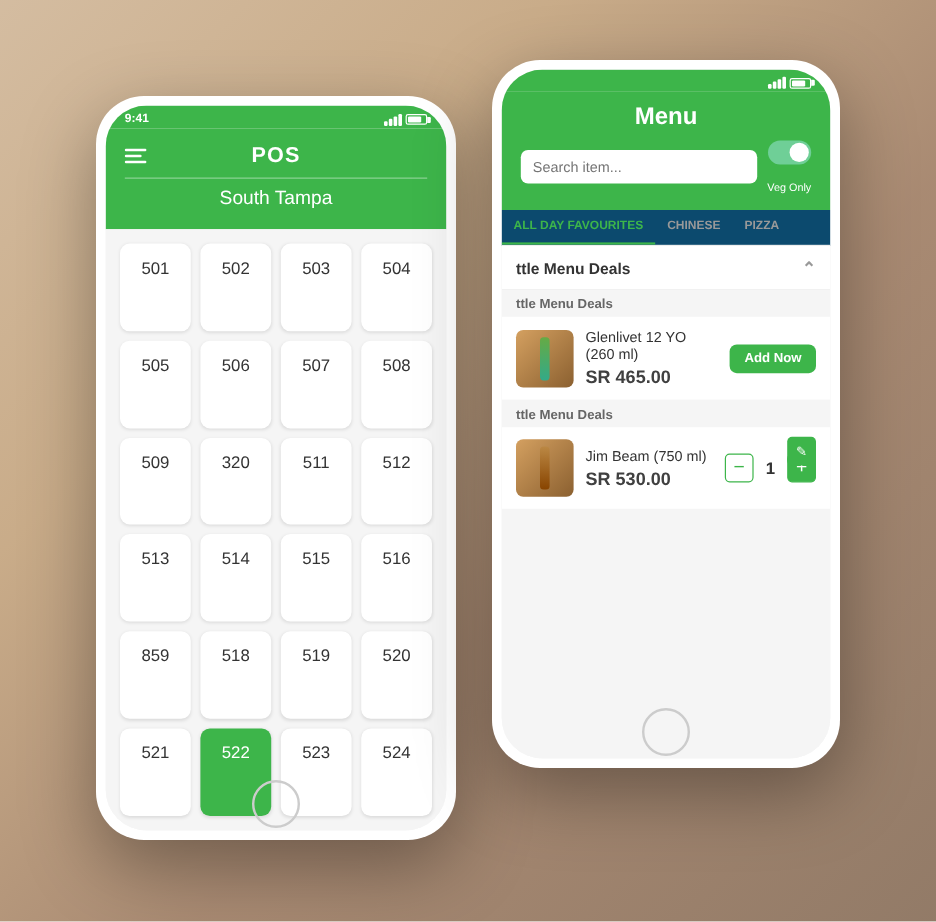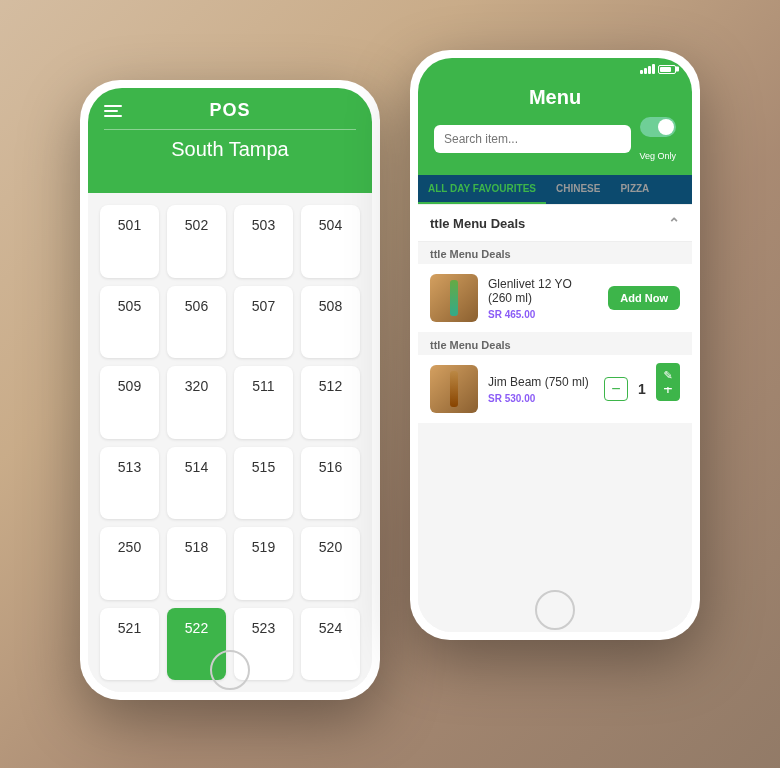--- a/index.html
+++ b/index.html
@@ -100,21 +100,21 @@
       height: 40px;
       border: 2px solid #ccc;
       border-radius: 50%;
     }
 
     
     .pos-header {
       background: #3db54a;
       color: white;
       text-align: center;
-      padding: 12px 16px 32px;
+      padding: 12px 16px 16px;
     }
 
     .pos-header-top {
       display: flex;
       align-items: center;
       justify-content: center;
       position: relative;
       margin-bottom: 4px;
     }
 
@@ -143,21 +143,21 @@
       letter-spacing: 1px;
     }
 
     .pos-divider {
       border: none;
       border-top: 1px solid rgba(255,255,255,0.4);
       margin: 8px 0;
     }
 
     .pos-location {
-      font-size: 20px;
+      font-size: 16px;
       font-weight: 500;
     }
 
     
     .table-grid {
       display: grid;
       grid-template-columns: repeat(4, 1fr);
       gap: 8px;
       padding: 12px;
       background: #f5f5f5;
@@ -331,23 +331,23 @@
     }
 
     .menu-item-name {
       font-size: 12px;
       font-weight: 500;
       color: #333;
       margin-bottom: 4px;
     }
 
     .menu-item-price {
-      font-size: 10px;
+      font-size: 15px;
       font-weight: 700;
-      color: #8b5cf6;
+      color: #404040;
     }
 
     .add-now-btn {
       background: #3db54a;
       color: white;
       border: none;
       border-radius: 6px;
       padding: 6px 12px;
       font-size: 11px;
       font-weight: 600;
@@ -461,20 +461,34 @@
 <body>
 
 <div class="scene">
   <div class="bg-overlay"></div>
 
   <div class="phone phone-left">
     <div class="phone-speaker"></div>
     <div class="phone-inner">
       <div class="phone-pos-content">
 
+        <div class="status-bar status-bar-green">
+          <span>9:41</span>
+          <div class="signal-icons">
+            <div class="signal-bar">
+              <span style="height:4px"></span>
+              <span style="height:6px"></span>
+              <span style="height:8px"></span>
+              <span style="height:10px"></span>
+            </div>
+            <div class="battery-icon">
+              <div class="battery-fill"></div>
+            </div>
+          </div>
+        </div>
 
         <div class="pos-header">
           <div class="pos-header-top">
             <div class="pos-menu-icon">
               <span></span>
               <span></span>
               <span></span>
             </div>
             <span class="pos-title">POS</span>
           </div>
@@ -492,21 +506,21 @@
             <div class="table-cell">507</div>
             <div class="table-cell">508</div>
             <div class="table-cell">509</div>
             <div class="table-cell">320</div>
             <div class="table-cell">511</div>
             <div class="table-cell">512</div>
             <div class="table-cell">513</div>
             <div class="table-cell">514</div>
             <div class="table-cell">515</div>
             <div class="table-cell">516</div>
-            <div class="table-cell">250</div>
+            <div class="table-cell">859</div>
             <div class="table-cell">518</div>
             <div class="table-cell">519</div>
             <div class="table-cell">520</div>
             <div class="table-cell">521</div>
             <div class="table-cell active">522</div>
             <div class="table-cell">523</div>
             <div class="table-cell">524</div>
           </div>
       </div>
     </div>

